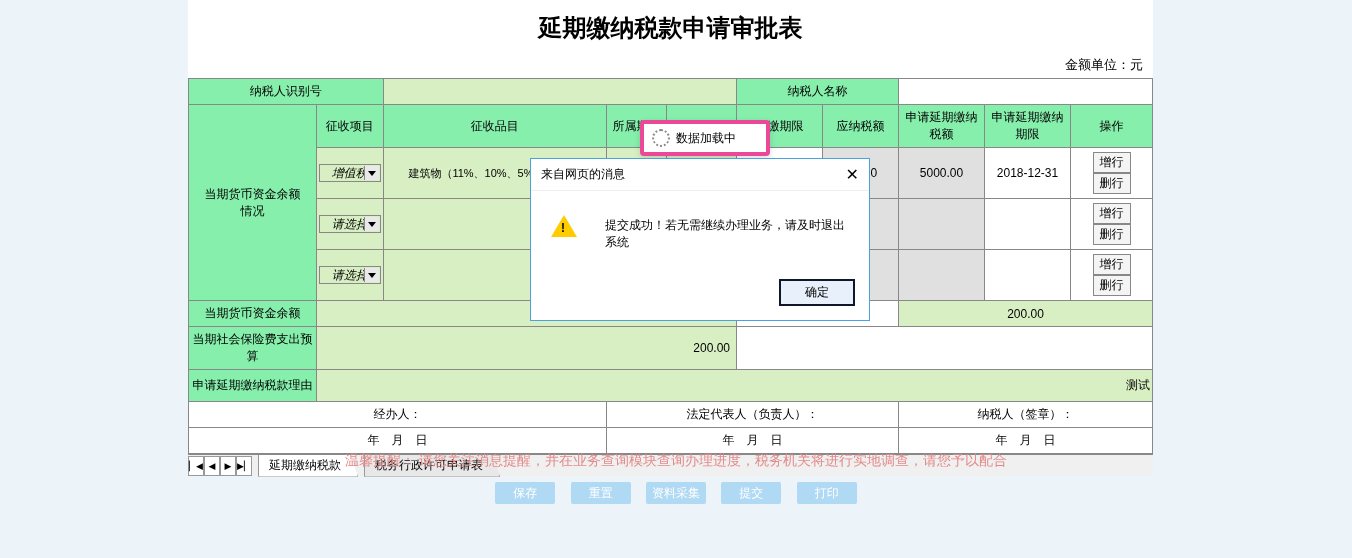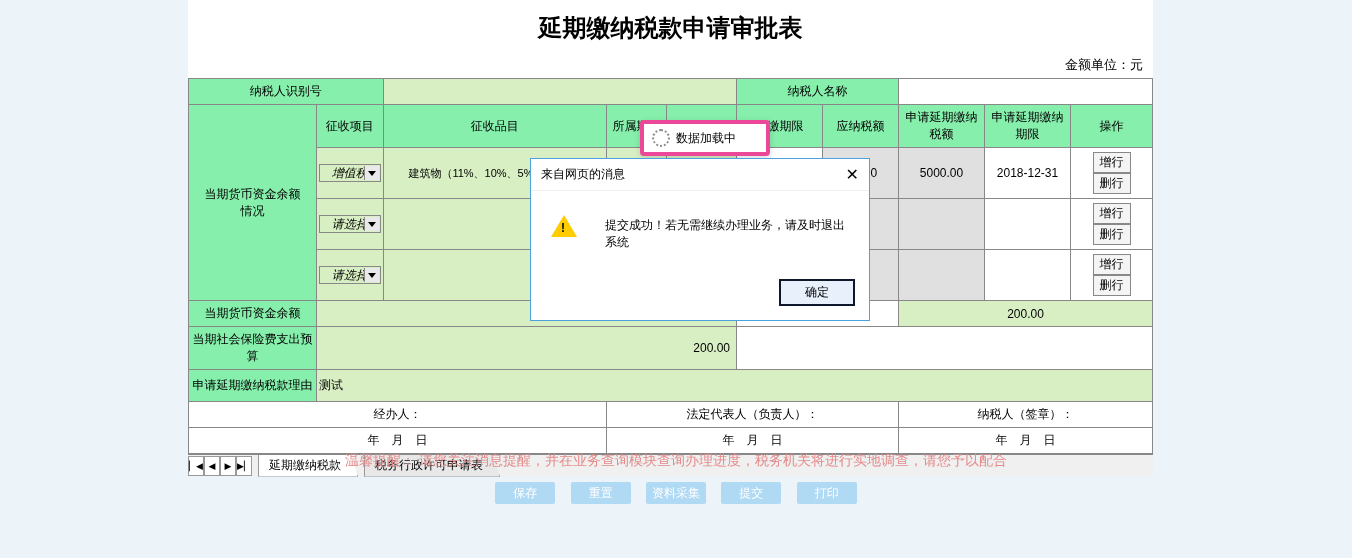--- a/index.html
+++ b/index.html
@@ -322,21 +322,21 @@
     </tr>
 
     <tr>
       <td class="hdr" style="height:34px">当期社会保险费支出预算</td>
       <td class="green" colspan="4" style="text-align:right;padding-right:6px">200.00</td>
       <td colspan="5"></td>
     </tr>
 
     <tr>
       <td class="hdr" style="height:32px">申请延期缴纳税款理由</td>
-      <td class="green" colspan="9" style="text-align:left;">测试</td>
+      <td class="green" colspan="9" style="text-align:right;">测试</td>
     </tr>
 
     <tr class="sign-row">
       <td colspan="3">经办人：</td>
       <td colspan="4">法定代表人（负责人）：</td>
       <td colspan="3">纳税人（签章）：</td>
     </tr>
     <tr class="sign-row">
       <td colspan="3">年　月　日</td>
       <td colspan="4">年　月　日</td>

